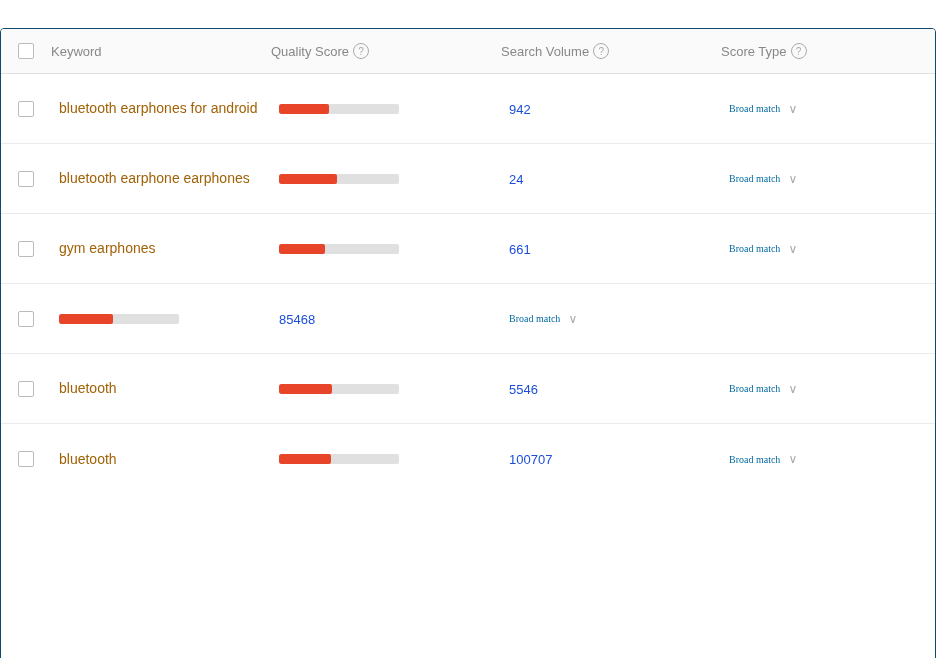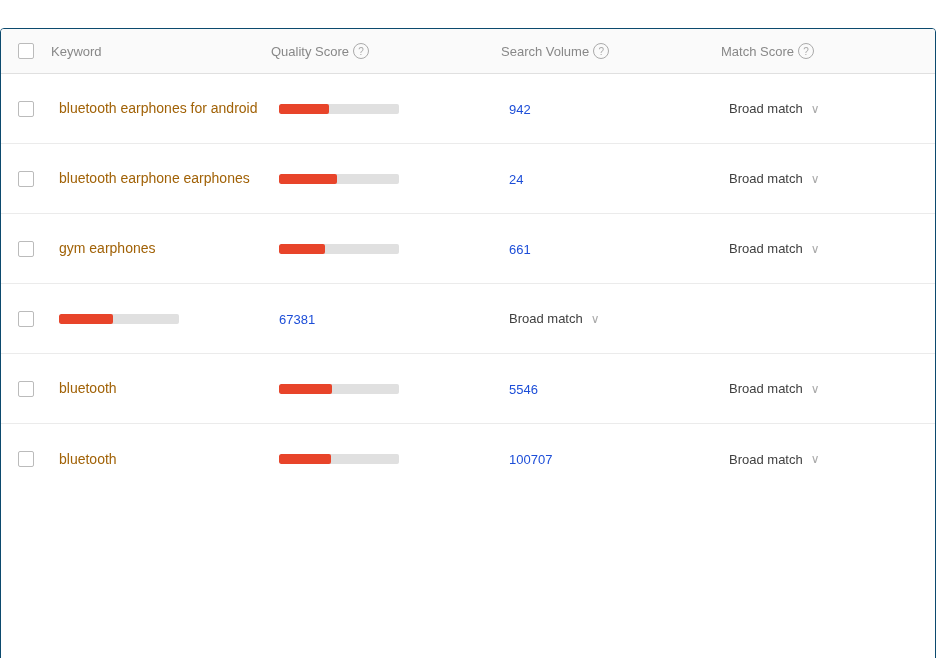--- a/index.html
+++ b/index.html
@@ -95,22 +95,23 @@
     .search-volume {
       font-size: 13px;
       color: #1d4ed8;
     }
     .match-type-cell {
       display: flex;
       align-items: center;
       gap: 8px;
     }
     .match-type-text {
-      font-size: 13px;
-      color: #404040;
+      font-size: 10px;
+      color: #0369a1;
+      font-family: Liberation Serif, serif;
     }
     .chevron-icon {
       color: #aaa;
       font-size: 12px;
     }
     .checkbox-square {
       width: 16px;
       height: 16px;
       border: 1.5px solid #bbb;
       background: #fff;
@@ -131,21 +132,21 @@
     </div>
     <div class="header-cell">
       <span>Quality Score</span>
       <span class="header-info-icon">?</span>
     </div>
     <div class="header-cell">
       <span>Search Volume</span>
       <span class="header-info-icon">?</span>
     </div>
     <div class="header-cell">
-      <span>Match Score</span>
+      <span>Score Type</span>
       <span class="header-info-icon">?</span>
     </div>
   </div>
 
   <div id="table-body">
       <div class="table-row">
       <div class="cell checkbox-col">
         <div class="checkbox-square"></div>
       </div>
       <div class="cell">
@@ -221,21 +222,21 @@
         <div class="checkbox-square"></div>
       </div>
       <div class="cell">
         <div class="quality-bar-container">
           <div class="quality-bar-wrapper">
             <div class="quality-bar-fill" style="width: 45%"></div>
           </div>
         </div>
       </div>
       <div class="cell">
-        <span class="search-volume">67381</span>
+        <span class="search-volume">85468</span>
       </div>
       <div class="cell">
         <div class="match-type-cell">
           <span class="match-type-text">Broad match</span>
           <span class="chevron-icon">∨</span>
         </div>
       </div>
     </div>
       <div class="table-row">
       <div class="cell checkbox-col">

